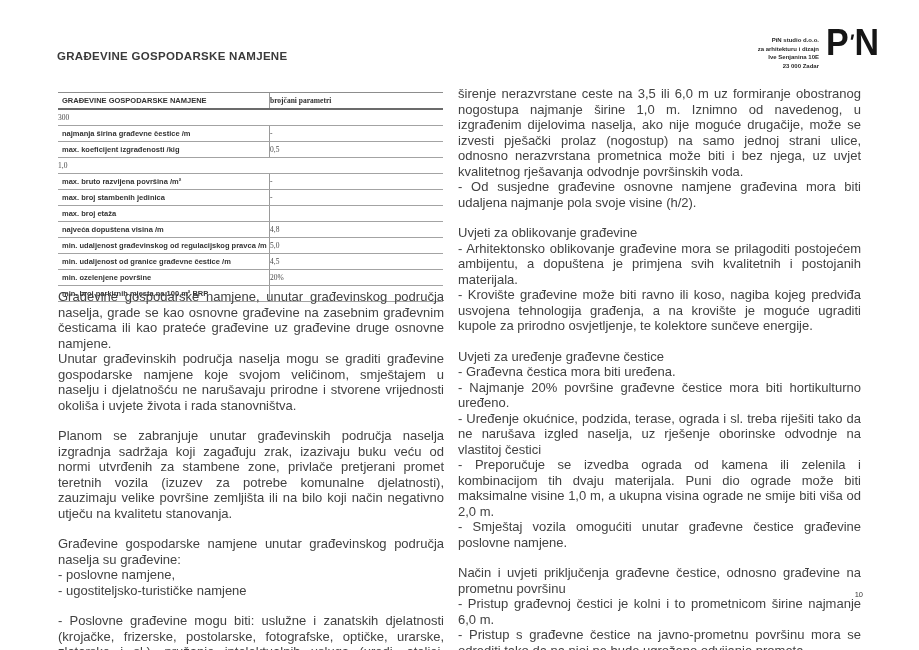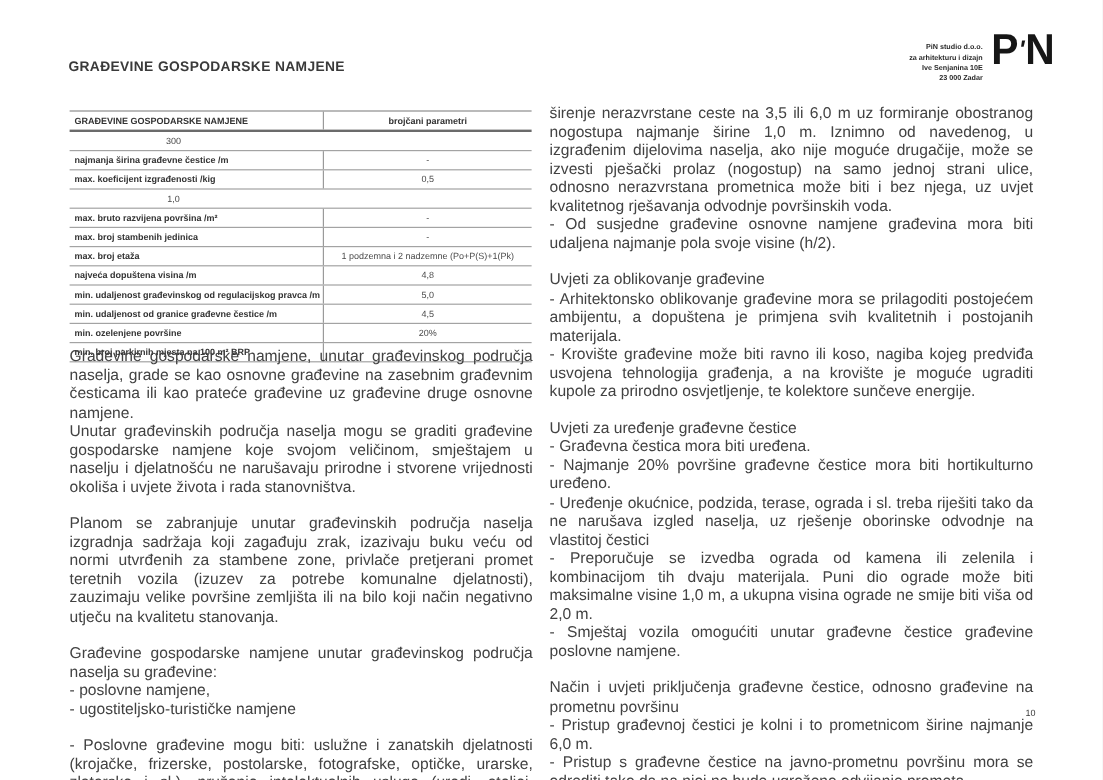--- a/index.html
+++ b/index.html
@@ -14,21 +14,21 @@
   .logo { font-weight:bold; font-size:34px; line-height:34px; letter-spacing:-2px; color:#161616; transform:scaleY(1.06); transform-origin:top; }
   .logo .tick { display:inline-block; font-size:20px; vertical-align:top; margin:0 1px 0 2px; transform:skewX(-12deg); letter-spacing:0; }
   
   .title { position:absolute; left:57px; top:50px; margin:0; font-size:11.5px; font-weight:bold; letter-spacing:0.3px; color:#3a3a3a; }
   
   .ptable { position:absolute; left:58px; top:92px; width:385px; border-top:1px solid #8d8d8d; font-size:7.5px; }
   .trow { display:flex; height:15px; line-height:15px; border-bottom:1px solid #a3a3a3; }
   .trow.thead { border-bottom:2px solid #6b6b6b; }
   .cell { overflow:hidden; white-space:nowrap; }
   .cell.label { width:212px; font-weight:bold; color:#333; padding-left:4px; border-right:1px solid #9a9a9a; box-sizing:border-box; }
-  .cell.value { width:173px; text-align:center; color:#4a4a4a; }
+  .cell.value { width:173px; text-align:left; color:#4a4a4a;font-family:Liberation Serif, serif; }
   .trow.thead .cell.value { font-weight:bold; color:#333; }
   
   .col { position:absolute; font-size:13px; line-height:15.5px; color:#424242; }
   .col-left  { left:58px;  top:289px; width:386px; }
   .col-right { left:458px; top:86px;  width:403px; }
   .block { margin:0 0 15px 0; white-space:pre-line; text-align:justify; }
   .block:last-child { margin-bottom:0; }
   
   .pagenum { position:absolute; right:56px; top:590px; font-size:7.5px; font-weight:normal; color:#3a3a3a; }
   [data-repeat] { display:block; }
@@ -86,21 +86,20 @@
           <div class="cell value">-</div>
         </div>
 
         <div class="trow">
           <div class="cell label">max. broj stambenih jedinica</div>
           <div class="cell value">-</div>
         </div>
 
         <div class="trow">
           <div class="cell label">max. broj etaža</div>
-          <div class="cell value">1 podzemna i 2 nadzemne (Po+P(S)+1(Pk)</div>
         </div>
 
         <div class="trow">
           <div class="cell label">najveća dopuštena visina /m</div>
           <div class="cell value">4,8</div>
         </div>
 
         <div class="trow">
           <div class="cell label">min. udaljenost građevinskog od regulacijskog pravca /m</div>
           <div class="cell value">5,0</div>

